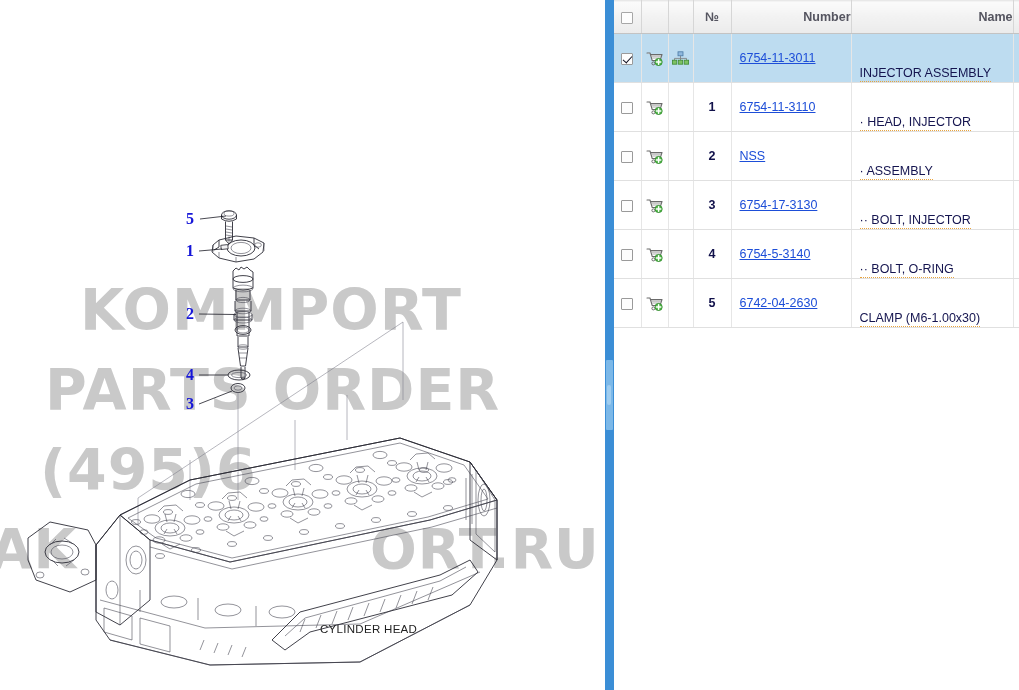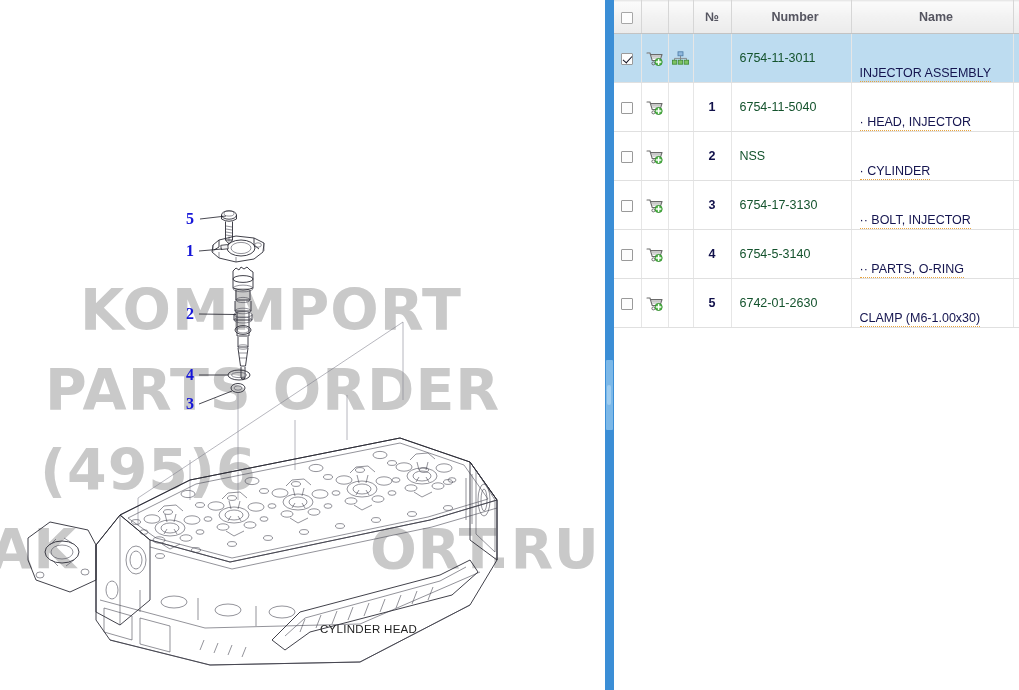--- a/index.html
+++ b/index.html
@@ -104,21 +104,21 @@
 
   table.parts thead th {
     height: 32px;
     background: linear-gradient(to bottom, #fbfbfb 0%, #f2f2f2 50%, #ebebeb 100%);
     border-right: 1px solid #d6d6d6;
     border-bottom: 1px solid #c3c3c3;
     border-top: 1px solid #e8e8e8;
     color: #555560;
     font-size: 12.5px;
     font-weight: bold;
-    text-align: center;
+    text-align: right;
     padding: 0 0 0 8px;
     vertical-align: middle;
     white-space: nowrap;
   }
   table.parts thead th.ctr { padding-left: 0; text-align: center; }
 
   table.parts tbody td {
     height: 26px;
     border-right: 1px solid #e6e6e6;
     border-bottom: 1px solid #e0e0e0;
@@ -134,21 +134,22 @@
     background: #bddcf0;
   }
   table.parts tbody td.no-cell {
     text-align: center;
     padding-left: 0;
     font-weight: bold;
     font-size: 12.5px;
     color: #10104a;
   }
   .num-link {
-    color: #14532d;
+    color: #1d4ed8;
+    text-decoration: underline;
     font-size: 12.5px;
     cursor: pointer;
   }
   .name-text {
     color: #14144f;
     font-size: 12.5px;
     border-bottom: 1px dotted #e8a33d;
     padding-bottom: 1px;
     display: inline-block;
     line-height: 14px;
@@ -520,21 +521,21 @@
                 <circle cx="7.4" cy="12.4" r="1.5" fill="none" stroke="#6a6a6a" stroke-width="1"></circle>
                 <circle cx="12.6" cy="12.4" r="1.5" fill="none" stroke="#6a6a6a" stroke-width="1"></circle>
                 <circle cx="12.6" cy="11" r="3.6" fill="#51b848" stroke="#2f8a2a" stroke-width="0.8"></circle>
                 <path d="M12.6 8.8 L12.6 13.2 M10.4 11 L14.8 11" stroke="#ffffff" stroke-width="1.5" stroke-linecap="round"></path>
               </svg>
             </span>
           </td>
           <td class="ctr"></td>
           <td class="no-cell">1</td>
           <td>
-            <span class="num-link">6754-11-5040</span>
+            <span class="num-link">6754-11-3110</span>
           </td>
           <td>
             <span class="name-text">· HEAD, INJECTOR</span>
           </td>
           <td></td>
         </tr>
 
         <tr>
           <td class="ctr">
             <span class="cb"></span>
@@ -550,21 +551,21 @@
                 <path d="M12.6 8.8 L12.6 13.2 M10.4 11 L14.8 11" stroke="#ffffff" stroke-width="1.5" stroke-linecap="round"></path>
               </svg>
             </span>
           </td>
           <td class="ctr"></td>
           <td class="no-cell">2</td>
           <td>
             <span class="num-link">NSS</span>
           </td>
           <td>
-            <span class="name-text">· CYLINDER</span>
+            <span class="name-text">· ASSEMBLY</span>
           </td>
           <td></td>
         </tr>
 
         <tr>
           <td class="ctr">
             <span class="cb"></span>
           </td>
           <td class="ctr">
             <span class="icon-wrap">
@@ -604,21 +605,21 @@
                 <path d="M12.6 8.8 L12.6 13.2 M10.4 11 L14.8 11" stroke="#ffffff" stroke-width="1.5" stroke-linecap="round"></path>
               </svg>
             </span>
           </td>
           <td class="ctr"></td>
           <td class="no-cell">4</td>
           <td>
             <span class="num-link">6754-5-3140</span>
           </td>
           <td>
-            <span class="name-text">·· PARTS, O-RING</span>
+            <span class="name-text">·· BOLT, O-RING</span>
           </td>
           <td></td>
         </tr>
 
         <tr>
           <td class="ctr">
             <span class="cb"></span>
           </td>
           <td class="ctr">
             <span class="icon-wrap">
@@ -628,21 +629,21 @@
                 <circle cx="7.4" cy="12.4" r="1.5" fill="none" stroke="#6a6a6a" stroke-width="1"></circle>
                 <circle cx="12.6" cy="12.4" r="1.5" fill="none" stroke="#6a6a6a" stroke-width="1"></circle>
                 <circle cx="12.6" cy="11" r="3.6" fill="#51b848" stroke="#2f8a2a" stroke-width="0.8"></circle>
                 <path d="M12.6 8.8 L12.6 13.2 M10.4 11 L14.8 11" stroke="#ffffff" stroke-width="1.5" stroke-linecap="round"></path>
               </svg>
             </span>
           </td>
           <td class="ctr"></td>
           <td class="no-cell">5</td>
           <td>
-            <span class="num-link">6742-01-2630</span>
+            <span class="num-link">6742-04-2630</span>
           </td>
           <td>
             <span class="name-text">CLAMP (M6-1.00x30)</span>
           </td>
           <td></td>
         </tr>
 
       </tbody>
     </table>
   </div>

